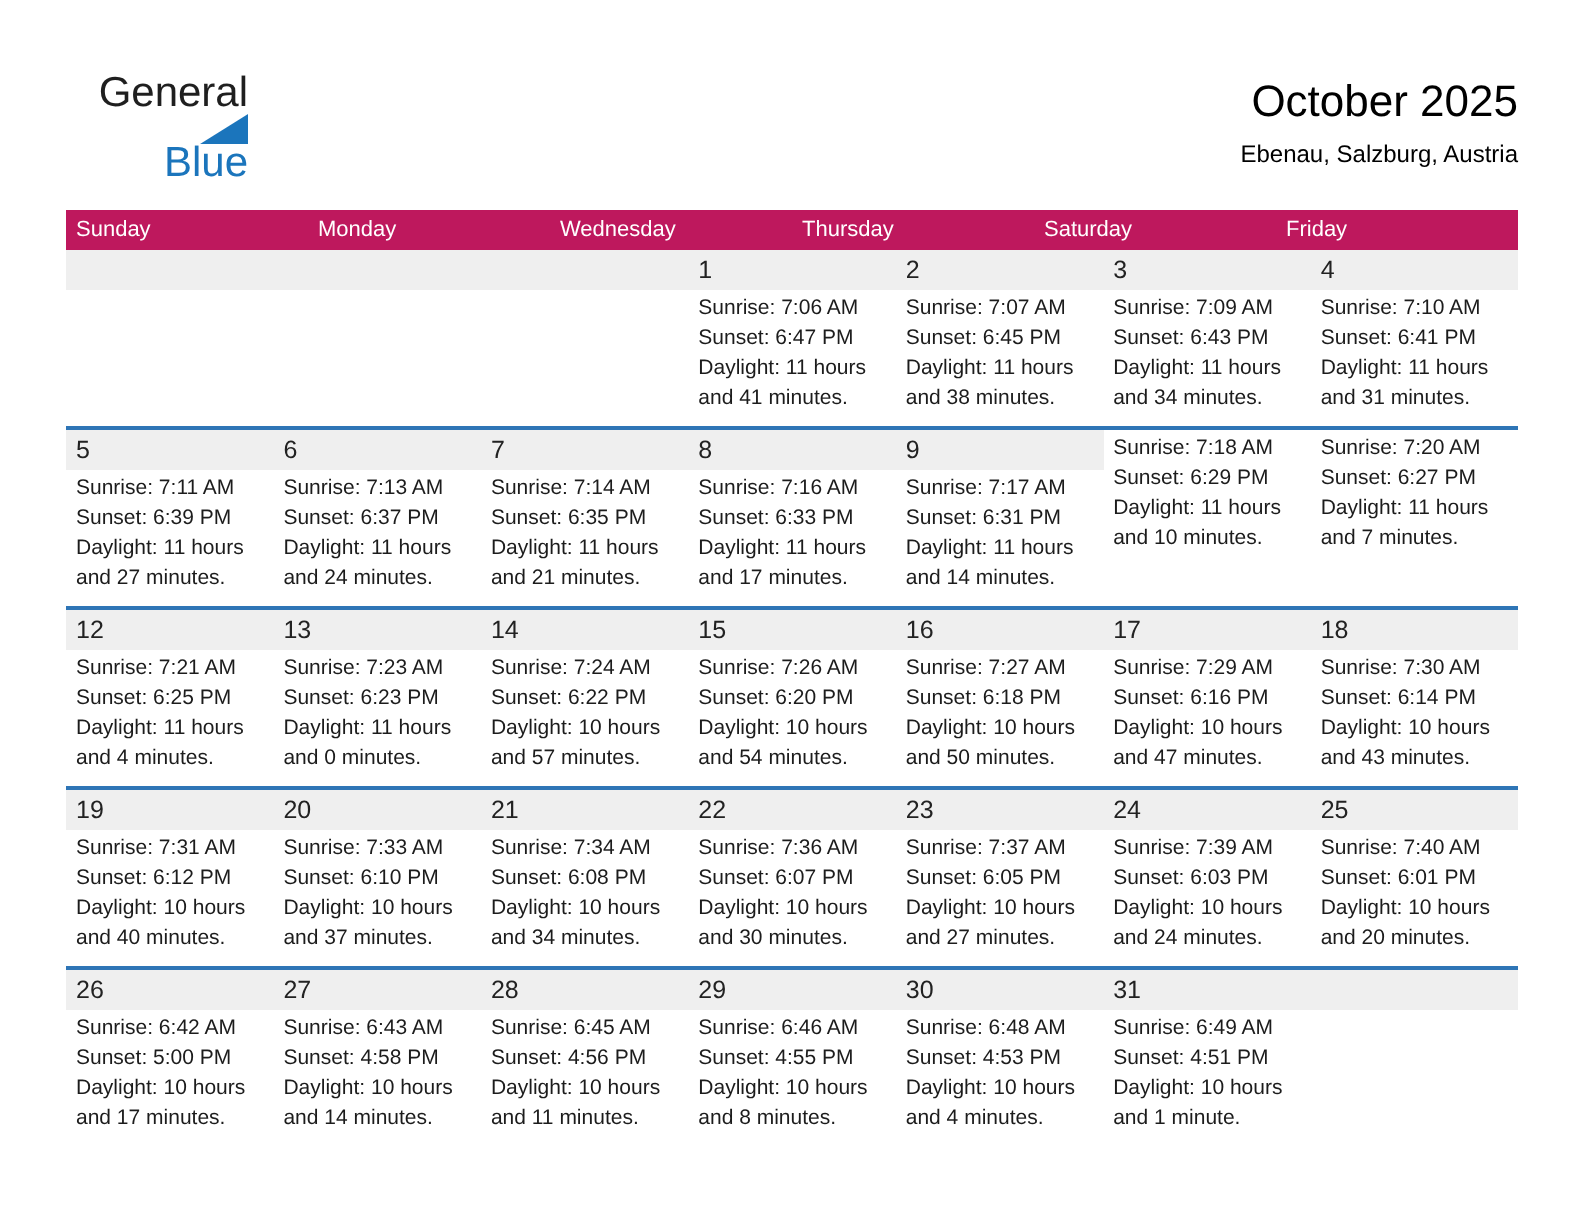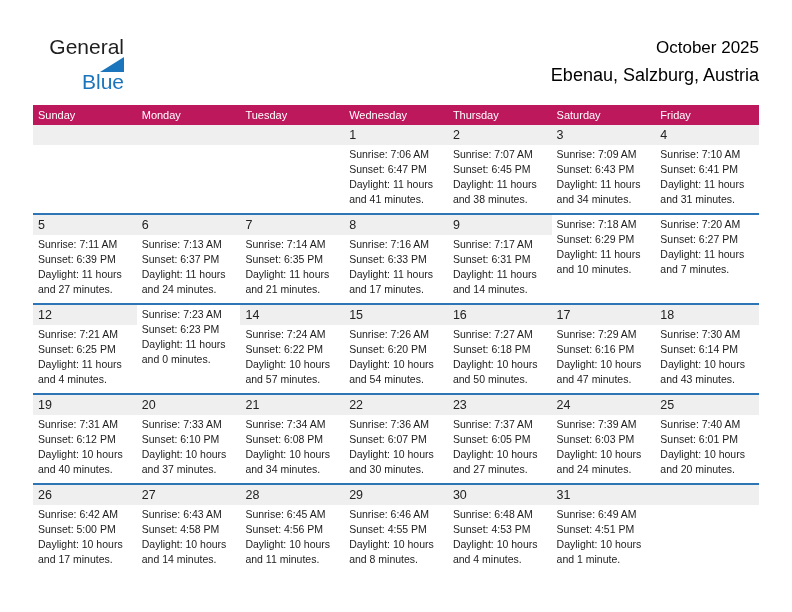--- a/index.html
+++ b/index.html
@@ -9,22 +9,22 @@
   
   .logo { position:absolute; left:34px; top:36px; }
   .logo-row1 { display:flex; align-items:flex-end;flex-direction:column; }
   .logo-general { font-size:21px; color:#1f1f1f; line-height:1; }
   .logo-triangle { width:24px; height:15px; background:#1b75bc; margin-left:1px; margin-bottom:1px;
                    clip-path:polygon(100% 0, 100% 100%, 0 100%); }
   .logo-blue { font-size:21px; color:#1b75bc; line-height:1; margin-top:-2px; margin-left:48px; }
 
   
   .titles { position:absolute; right:33px; top:38px; text-align:right; }
-  .title { font-size:17px; color:#000; line-height:1.15; }
-  .subtitle { font-size:18px; color:#000; font-weight:500; margin-top:7px; }
+  .title { font-size:22px; color:#000; line-height:1.15; }
+  .subtitle { font-size:12px; color:#000; font-weight:500; margin-top:7px; }
 
   
   .cal { position:absolute; left:33px; top:105px; width:726px; }
   .cal-head { display:flex; background:#be185d; height:20px; }
   .dh { flex:1 1 0; color:#ffffff; font-size:11px; line-height:20px; padding-left:5px;
         overflow:hidden; white-space:nowrap; }
   .week { display:flex; height:88px; }
   .week + .week { border-top:2px solid #2e75b6; }
   .day { flex:1 1 0; min-width:0; }
   .daynum { height:20px; background:#efefef; font-size:12.5px; color:#222;
@@ -47,21 +47,20 @@
 
   <div class="titles">
     <div class="title">October 2025</div>
     <div class="subtitle">Ebenau, Salzburg, Austria</div>
   </div>
 
   <div class="cal">
     <div class="cal-head" id="cal-head">
         <div class="dh">Sunday</div>
         <div class="dh">Monday</div>
-        <div class="dh">Tuesday</div>
         <div class="dh">Wednesday</div>
         <div class="dh">Thursday</div>
         <div class="dh">Saturday</div>
         <div class="dh">Friday</div>
       </div>
     <div id="cal-body">
         <div class="week">
           <div class="day">
     <div class="daynum"></div>
     <div class="daylines">
@@ -193,20 +192,21 @@
           <div class="day">
     <div class="daynum">12</div>
     <div class="daylines">
       <div class="line">Sunrise: 7:21 AM</div>
       <div class="line">Sunset: 6:25 PM</div>
       <div class="line">Daylight: 11 hours</div>
       <div class="line">and 4 minutes.</div>
     </div>
   </div>
           <div class="day">
+    <div class="daynum">13</div>
     <div class="daylines">
       <div class="line">Sunrise: 7:23 AM</div>
       <div class="line">Sunset: 6:23 PM</div>
       <div class="line">Daylight: 11 hours</div>
       <div class="line">and 0 minutes.</div>
     </div>
   </div>
           <div class="day">
     <div class="daynum">14</div>
     <div class="daylines">

